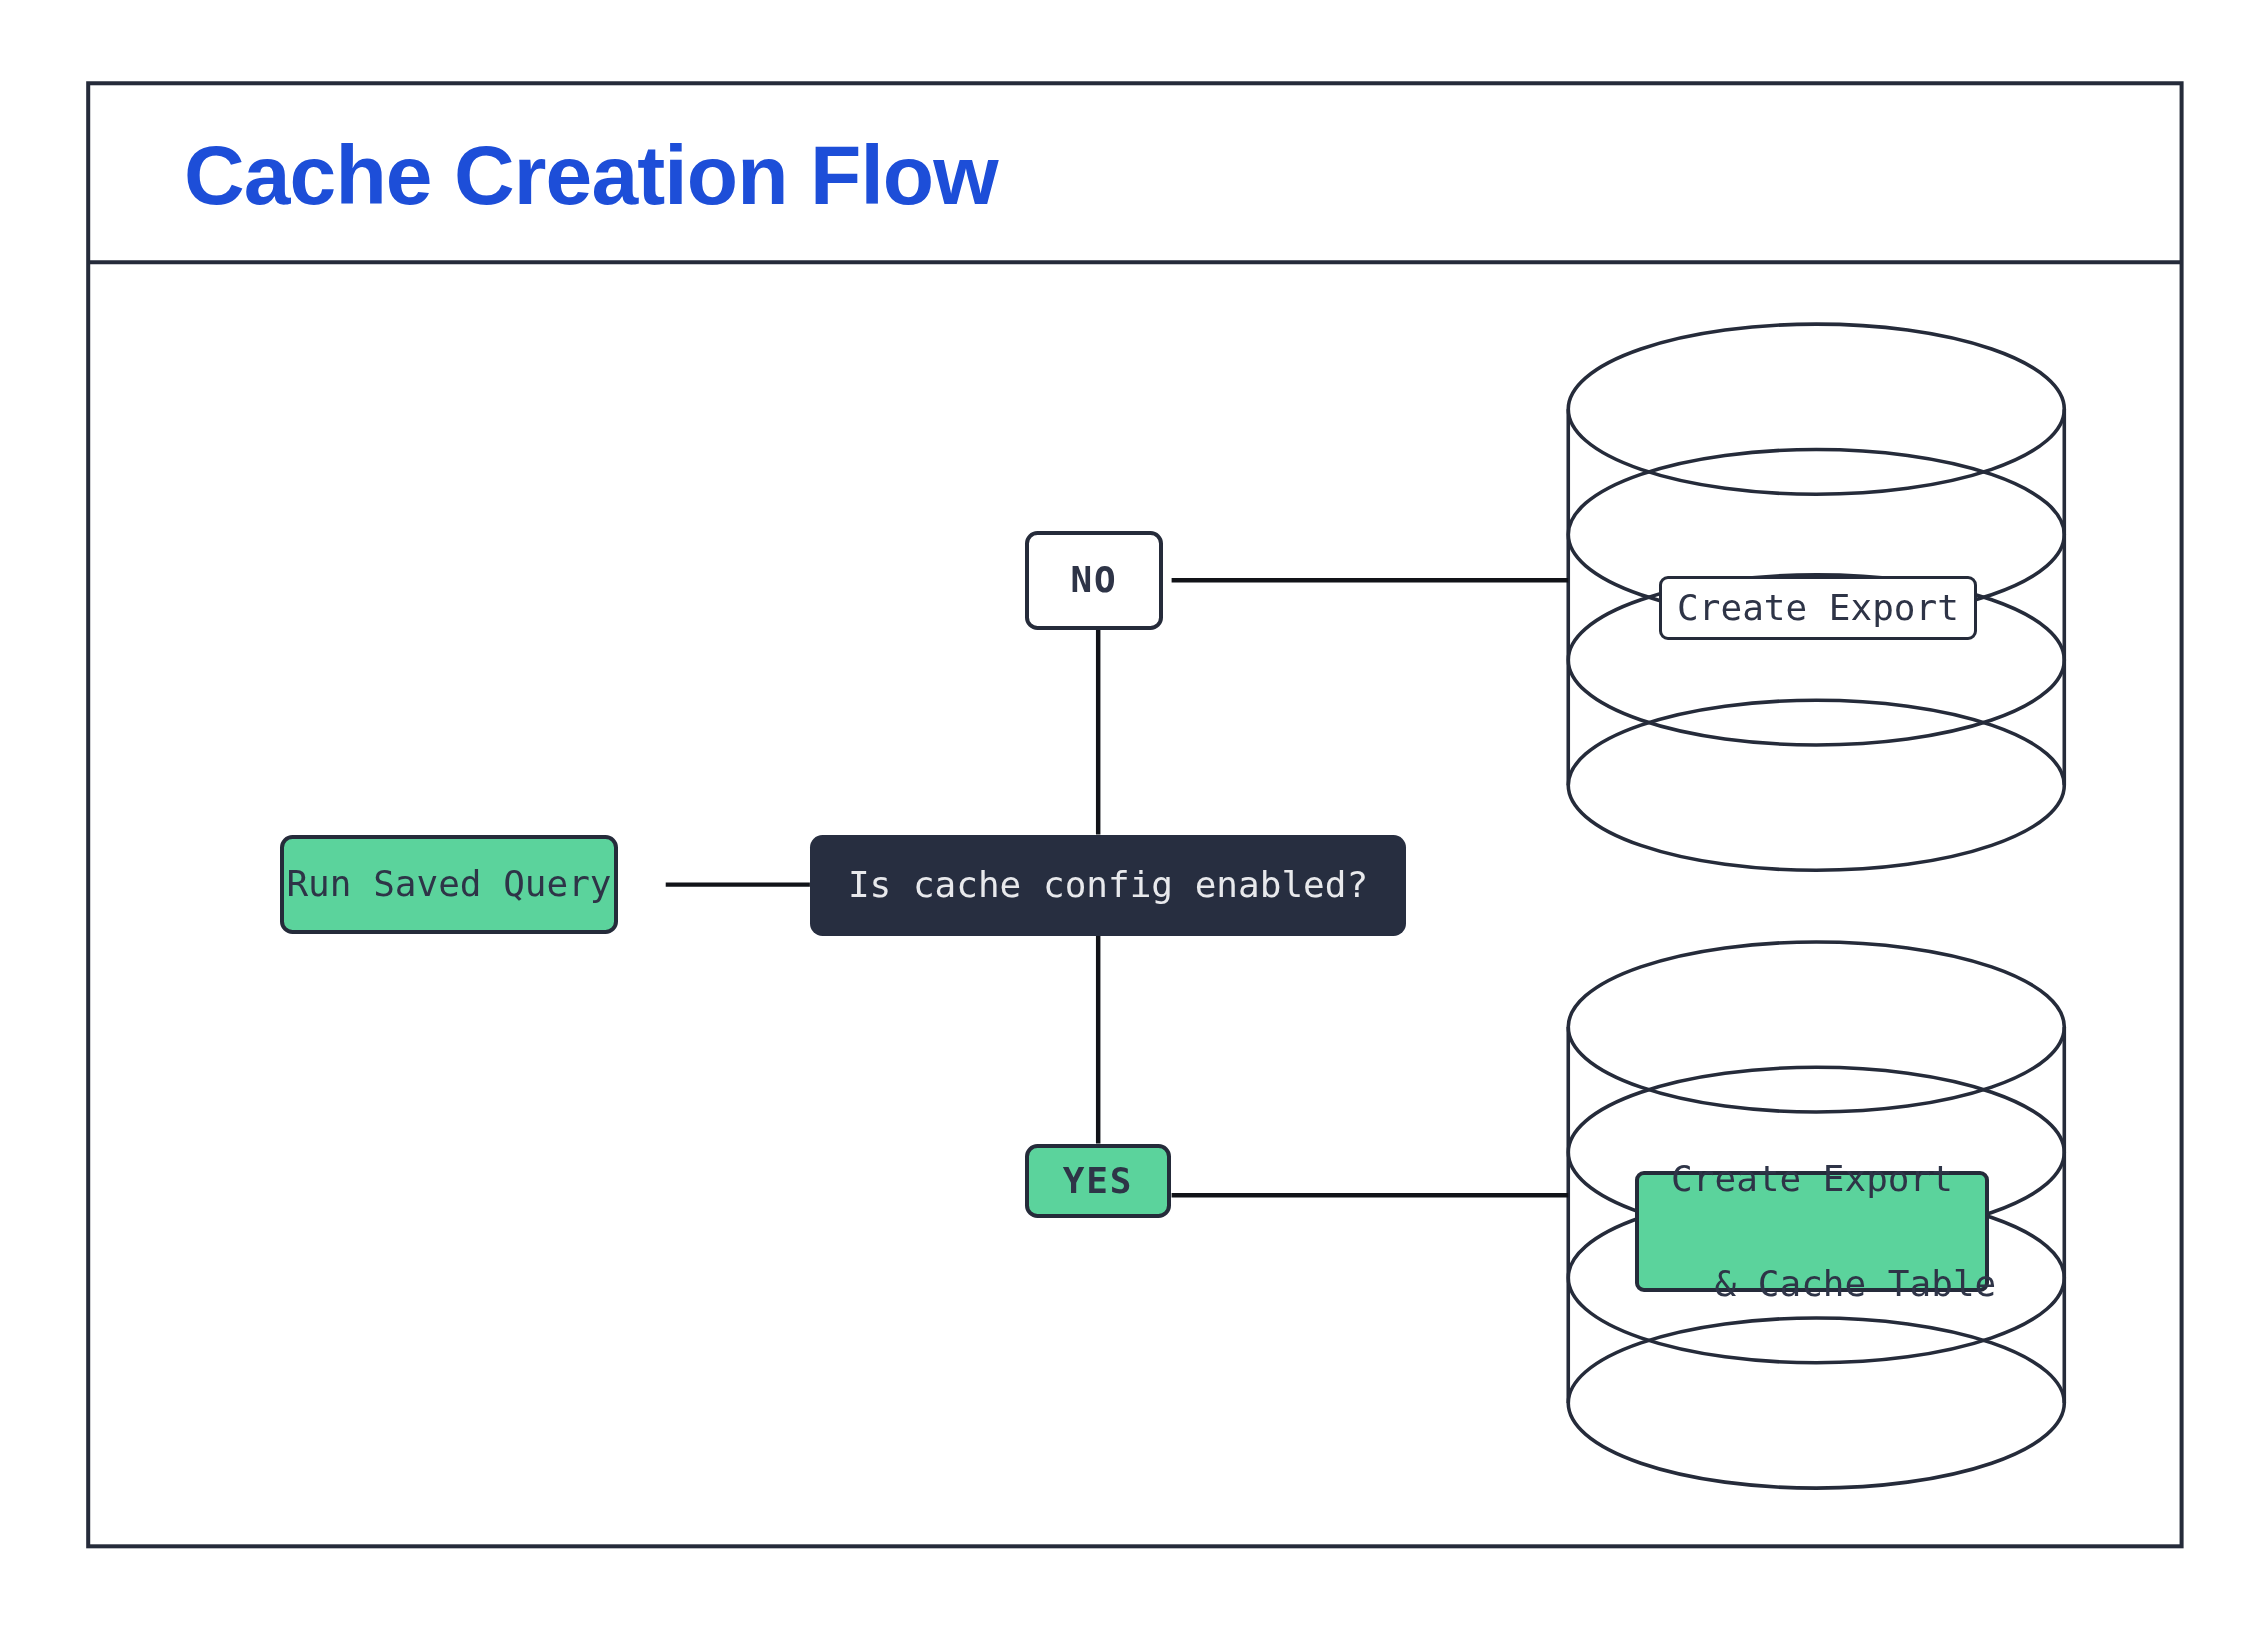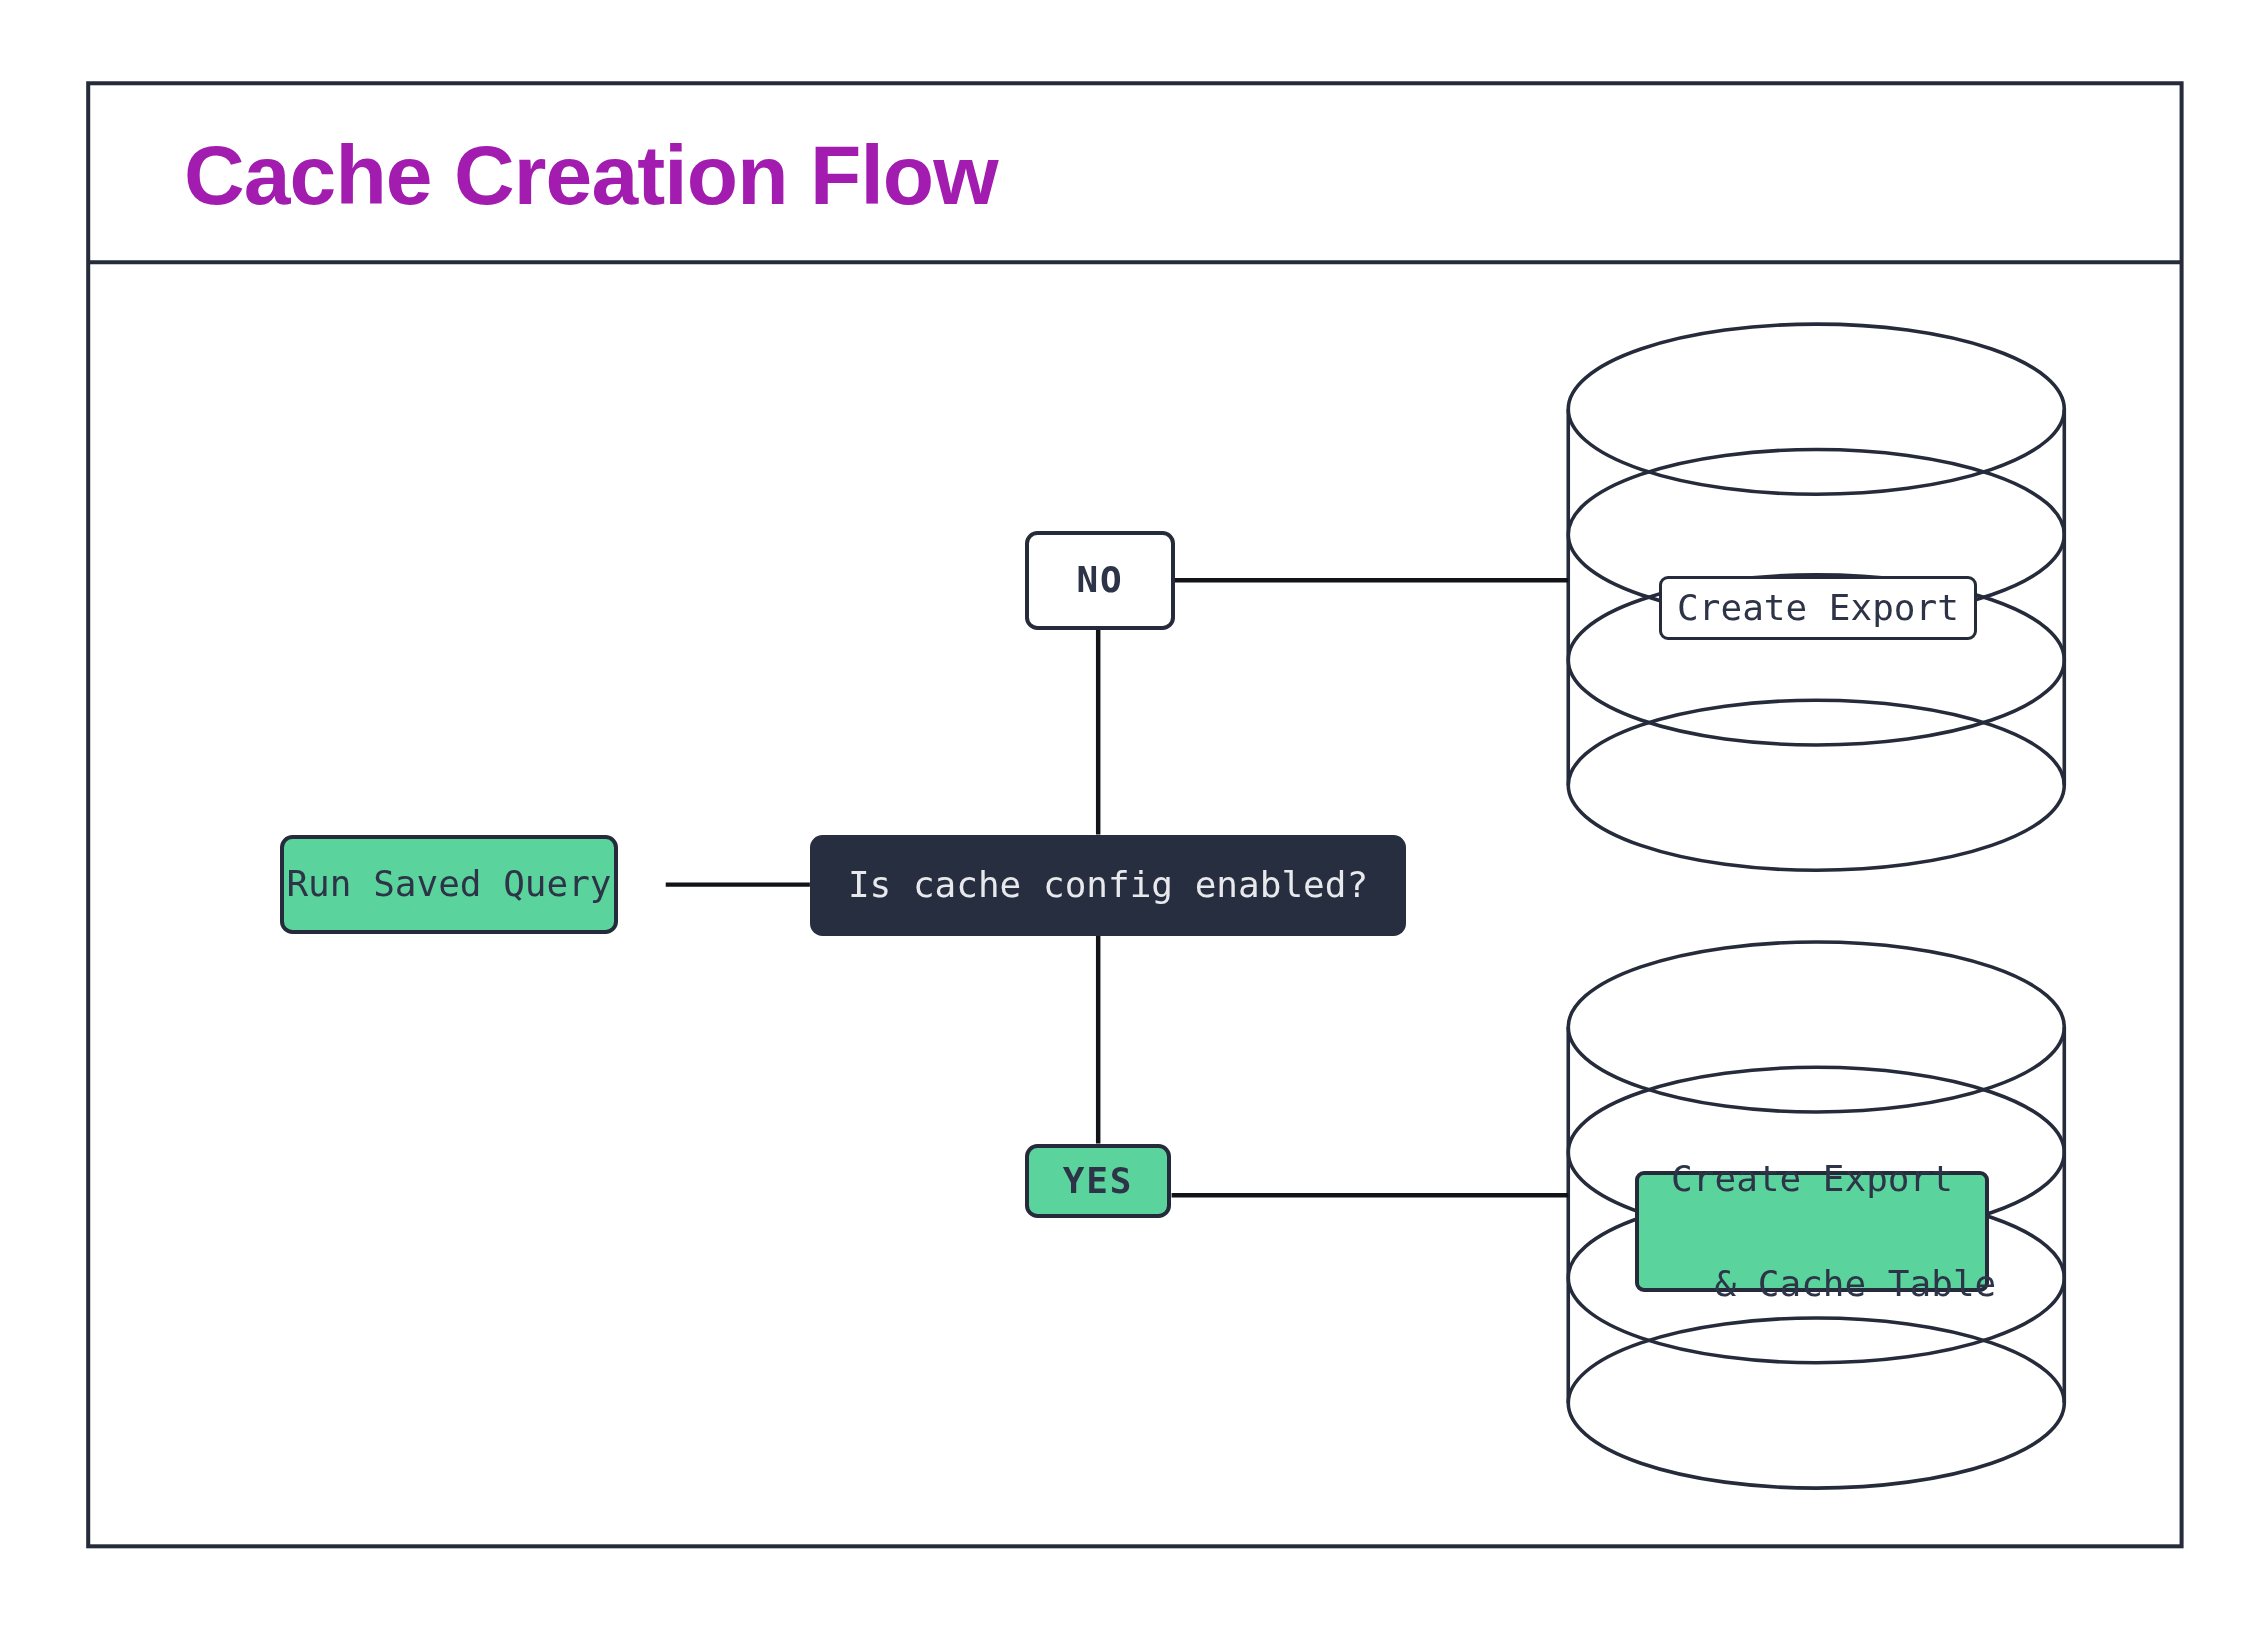--- a/index.html
+++ b/index.html
@@ -28,21 +28,21 @@
   .thin-white{background:#ffffff;border:3.6px solid #252b3a;}
   .dark{background:#272e40;color:#e8e9ec;border-radius:12.5px;}
   .bold{font-weight:bold;letter-spacing:1.8px;}
   #page-title{
     position:absolute;
     left:184px;top:133px;
     font-family:"Liberation Sans", sans-serif;
     font-weight:bold;
     font-size:84px;
     line-height:1;
-    color:#a21caf;
+    color:#1d4ed8;
     letter-spacing:-0.9px;
   }
 </style>
 </head>
 <body>
 
 <div id="stage">
 
   <svg id="flow-svg" width="2268" height="1626" viewBox="0 0 2532 1816">
 
@@ -81,21 +81,21 @@
   <div id="page-title">Cache Creation Flow</div>
 
   <div class="node green rounded" style="left:280px;top:835px;width:338px;height:99px;">
     <span>Run Saved Query</span>
   </div>
 
   <div class="node dark" style="left:810px;top:835px;width:596px;height:101px;">
     <span>Is cache config enabled?</span>
   </div>
 
-  <div class="node white rounded bold" style="left:1025px;top:531px;width:150px;height:99px;">
+  <div class="node white rounded bold" style="left:1025px;top:531px;width:138px;height:99px;">
     <span>NO</span>
   </div>
 
   <div class="node green rounded bold" style="left:1025px;top:1144px;width:146px;height:74px;">
     <span>YES</span>
   </div>
 
   <div class="node thin-white small-round" style="left:1659px;top:544px;width:318px;height:64px;">
     <span>Create Export</span>
   </div>

